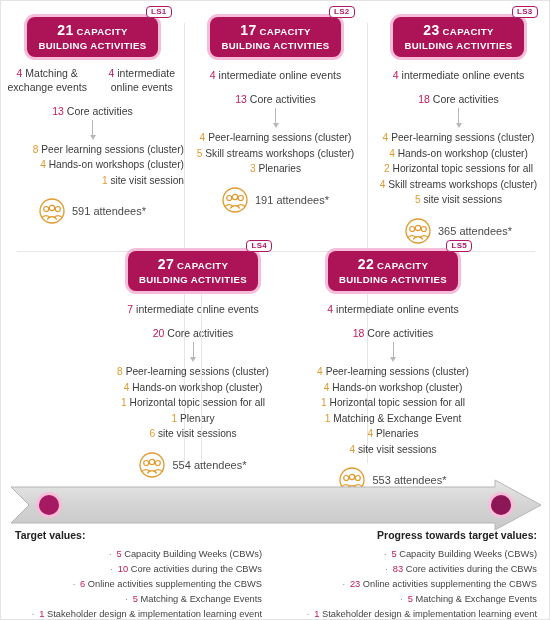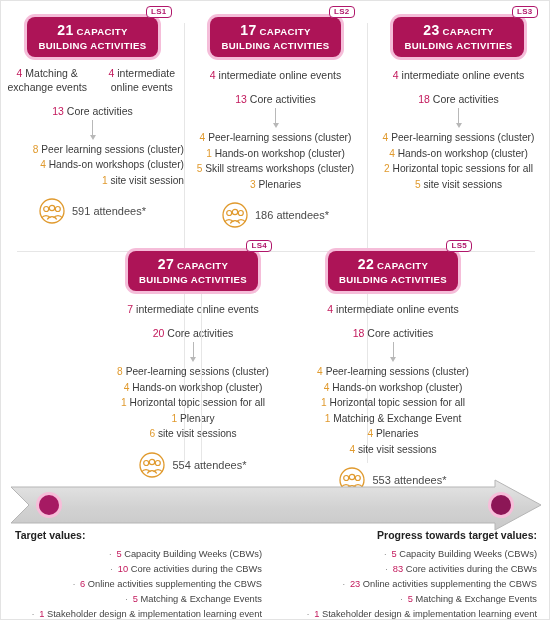--- a/index.html
+++ b/index.html
@@ -163,43 +163,39 @@
     <span class="m">13</span> 
     <span>Core activities</span>
   </div>
   <div class="arrow-down" style="height:16px;margin-top:3px;margin-bottom:6px;"></div>
           <div class="list" style="text-align:center;">
             <div class="li">
             <span class="o">4</span> 
             <span>Peer-learning sessions (cluster)</span>
           </div>
             <div class="li">
-            <span class="o">1</span> 
-            <span>Hands-on workshop (cluster)</span>
-          </div>
-            <div class="li">
             <span class="o">5</span> 
             <span>Skill streams workshops (cluster)</span>
           </div>
             <div class="li">
             <span class="o">3</span> 
             <span>Plenaries</span>
           </div>
           </div>
           <div class="attendees" style="justify-content:center;padding-left:0px;">
     <svg class="ppl" width="26" height="26" viewBox="0 0 26 26">
     <circle cx="13" cy="13" r="12" fill="none" stroke="#e09a2e" stroke-width="1.3"></circle>
     <circle cx="7.2" cy="11" r="2.5" fill="none" stroke="#e09a2e" stroke-width="1.2"></circle>
     <circle cx="13" cy="10" r="2.7" fill="none" stroke="#e09a2e" stroke-width="1.2"></circle>
     <circle cx="18.8" cy="11" r="2.5" fill="none" stroke="#e09a2e" stroke-width="1.2"></circle>
     <path d="M2.6,20 a5.2,5.2 0 0 1 8.8,0" fill="none" stroke="#e09a2e" stroke-width="1.2"></path>
     <path d="M14.6,20 a5.2,5.2 0 0 1 8.8,0" fill="none" stroke="#e09a2e" stroke-width="1.2"></path>
     <path d="M8.3,21.5 a5.3,5.3 0 0 1 9.4,0" fill="none" stroke="#e09a2e" stroke-width="1.2"></path>
   </svg>
-    <span>186 attendees*</span>
+    <span>191 attendees*</span>
   </div>
   </div>
         <div class="card">
     <div class="badge-wrap">
     <div class="badge-grp">
       <div class="ls-tag">LS3</div>
       <div class="badge">
         <span class="num">23</span> 
         <span class="cap">Capacity</span> 
         <span class="badge-l2 cap">Building Activities</span>
@@ -222,24 +218,40 @@
           </div>
             <div class="li">
             <span class="o">4</span> 
             <span>Hands-on workshop (cluster)</span>
           </div>
             <div class="li">
             <span class="o">2</span> 
             <span>Horizontal topic sessions for all</span>
           </div>
             <div class="li">
+            <span class="o">4</span> 
+            <span>Skill streams workshops (cluster)</span>
+          </div>
+            <div class="li">
             <span class="o">5</span> 
             <span>site visit sessions</span>
           </div>
           </div>
+          <div class="attendees" style="justify-content:center;padding-left:0px;">
+    <svg class="ppl" width="26" height="26" viewBox="0 0 26 26">
+    <circle cx="13" cy="13" r="12" fill="none" stroke="#e09a2e" stroke-width="1.3"></circle>
+    <circle cx="7.2" cy="11" r="2.5" fill="none" stroke="#e09a2e" stroke-width="1.2"></circle>
+    <circle cx="13" cy="10" r="2.7" fill="none" stroke="#e09a2e" stroke-width="1.2"></circle>
+    <circle cx="18.8" cy="11" r="2.5" fill="none" stroke="#e09a2e" stroke-width="1.2"></circle>
+    <path d="M2.6,20 a5.2,5.2 0 0 1 8.8,0" fill="none" stroke="#e09a2e" stroke-width="1.2"></path>
+    <path d="M14.6,20 a5.2,5.2 0 0 1 8.8,0" fill="none" stroke="#e09a2e" stroke-width="1.2"></path>
+    <path d="M8.3,21.5 a5.3,5.3 0 0 1 9.4,0" fill="none" stroke="#e09a2e" stroke-width="1.2"></path>
+  </svg>
+    <span>365 attendees*</span>
+  </div>
   </div>
         <div class="divider-v" style="left:183px;"></div>
         <div class="divider-v" style="left:366px;"></div>
       </div>
 
     <div class="row2-wrap">
         <div class="divider-h" style="top:0;"></div>
       <div class="row2" id="row2">
           <div class="card">
     <div class="badge-wrap">

